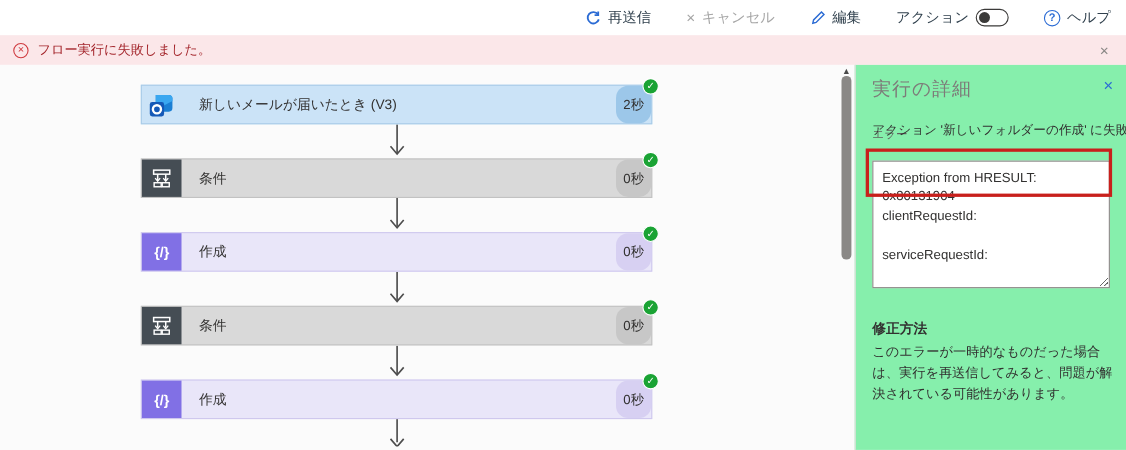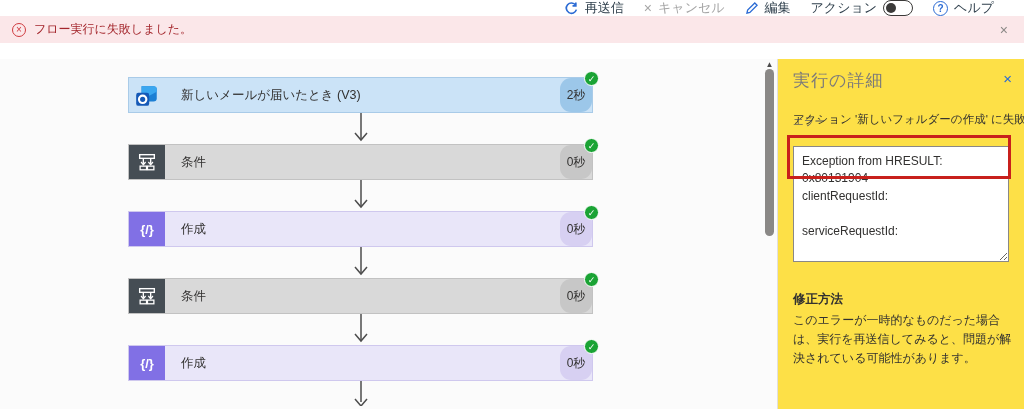--- a/index.html
+++ b/index.html
@@ -1,22 +1,22 @@
 <!DOCTYPE html>
 <html><head>
 <meta charset="utf-8">
 <style>
   * { margin:0; padding:0; box-sizing:border-box; }
   html,body { width:1024px; height:409px; overflow:hidden;
     font-family:"Liberation Sans","DejaVu Sans",sans-serif; background:#fff; }
   .app { position:relative; width:1024px; height:409px; }
 
   
-  .toolbar { height:16px; background:#fff; display:flex; align-items:center;
-    justify-content:flex-end; gap:20px; padding-right:30px; font-size:13px; color:#30404d; }
+  .toolbar { height:32px; background:#fff; display:flex; align-items:center;
+    justify-content:flex-end; gap:32px; padding-right:14px; font-size:13px; color:#30404d; }
   .tb-item { display:flex; align-items:center; gap:6px; cursor:pointer; white-space:nowrap; }
   .tb-item.disabled { color:#a6a6a6; cursor:default; }
   .icon-refresh { width:15px; height:15px; display:inline-block; }
   .icon-x-gray { color:#a6a6a6; font-size:14px; line-height:1; }
   .toggle { width:30px; height:16px; border:1px solid #3b3a39; border-radius:9px;
     background:#fff; position:relative; display:inline-block; }
   .toggle .knob { position:absolute; left:2px; top:2px; width:10px; height:10px;
     border-radius:50%; background:#3b3a39; }
   .icon-help { width:15px; height:15px; border:1.5px solid #2b6bd4; border-radius:50%;
     color:#2b6bd4; font-size:10px; font-weight:bold; display:inline-flex;
@@ -59,21 +59,21 @@
 
   
   .vscroll { position:absolute; left:762px; top:59px; width:15px; height:350px; background:#fbfbfb; }
   .vscroll .up { position:absolute; top:1px; left:0; width:15px; text-align:center;
     font-size:8px; color:#4a4a4a; cursor:pointer; }
   .vscroll .thumb { position:absolute; top:10px; left:3px; width:9px; height:167px;
     background:#8a8886; border-radius:5px; cursor:pointer; }
 
   
   .panel { position:absolute; left:777px; top:59px; width:247px; height:350px;
-    background:#fde047; border-left:1px solid #e1dfdd; }
+    background:#86efac; border-left:1px solid #e1dfdd; }
   .panel-title { position:absolute; left:15px; top:10px; font-size:17px; color:#7d7b79;
     letter-spacing:1px; }
   .panel-close { position:absolute; right:12px; top:12px; color:#2b6bd4; font-size:15px;
     cursor:pointer; line-height:1; }
   .err-label { position:absolute; left:15px; top:56px; font-size:10.5px; color:#605e5c; }
   .err-msg { position:absolute; left:15px; top:53px; width:222px; font-size:11.5px;
     color:#323130; line-height:1.3; white-space:nowrap; }
   .err-box { position:absolute; left:15px; top:87px; width:216px; height:116px;
     border:1px solid #8a8886; background:#fff; font-family:"Liberation Sans",sans-serif;
     font-size:12px; color:#323130; padding:6px 8px; resize:both; line-height:1.45; }

